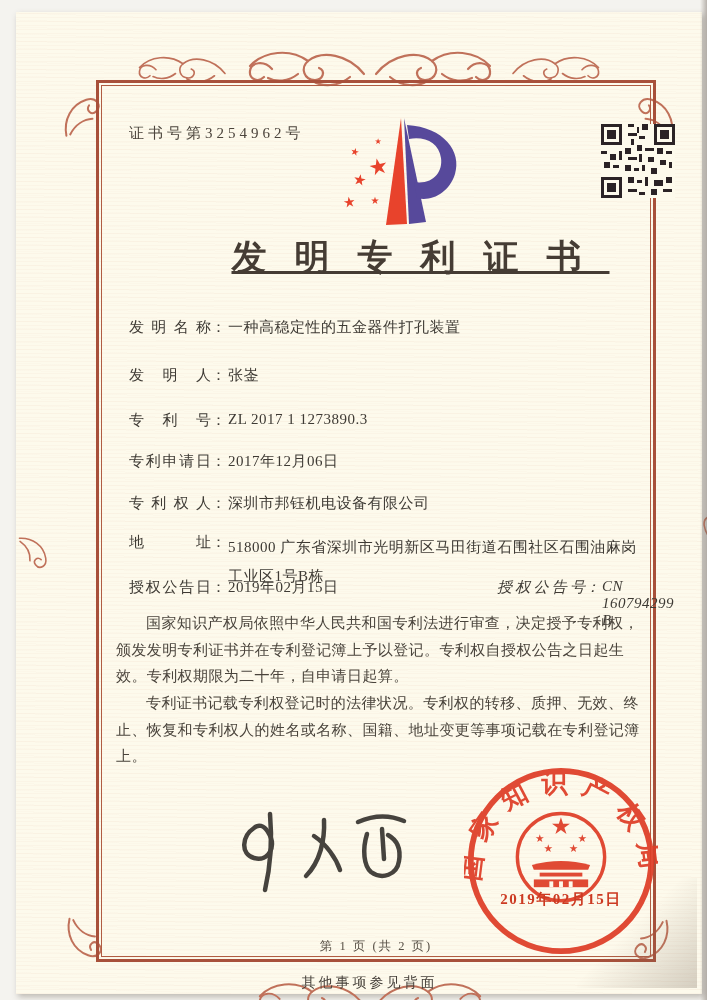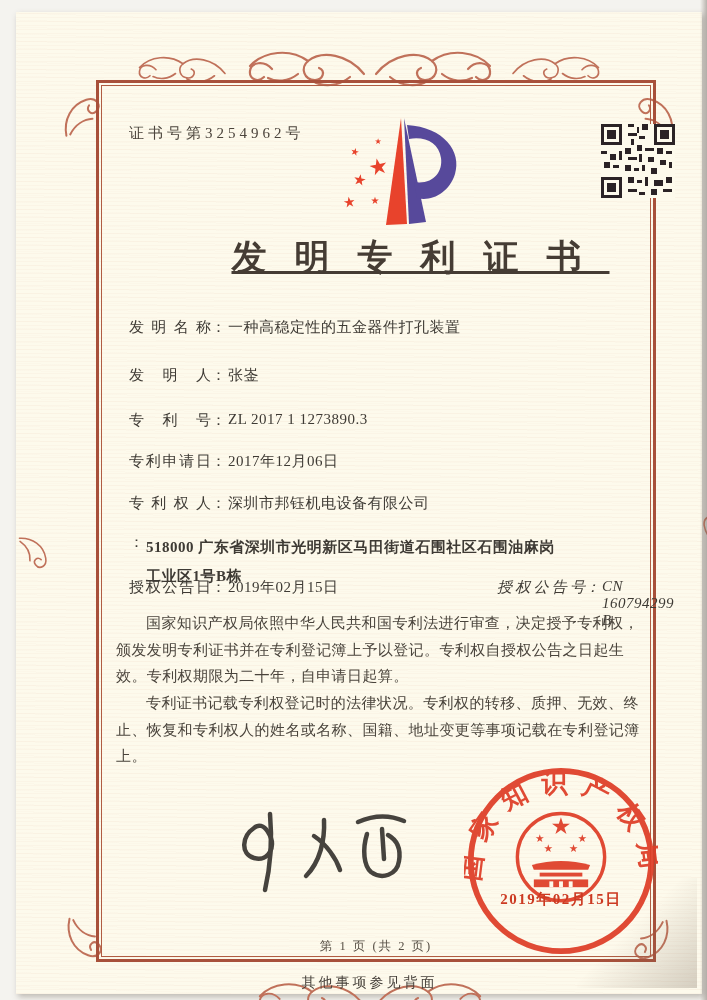--- a/index.html
+++ b/index.html
@@ -34,21 +34,21 @@
   .qr{position:absolute;left:585px;top:112px;width:74px;height:74px;}
   .title{
     position:absolute;left:80px;top:222px;width:625px;text-align:center;
     font-size:35px;font-weight:bold;color:#453c34;letter-spacing:28px;padding-left:24px;box-sizing:border-box;text-decoration:underline;
   }
   
   .field-row{position:absolute;left:113px;display:flex;font-size:15px;color:#3e3a34;}
   .f-label{display:inline-block;width:82px;text-align:justify;text-align-last:justify;flex:0 0 82px;}
   .f-colon{flex:0 0 auto;}
   .f-value{margin-left:2px;letter-spacing:.5px;}
-  .f-value.wrap{width:424px;line-height:1.95;font-weight:bold;}
+  .f-value.wrap{width:424px;line-height:1.95;}
   .pair2{position:absolute;left:368px;top:0;display:flex;font-style:italic;}
   .pair2 .f-label{width:88px;flex:0 0 88px;}
   
   .body-text{position:absolute;left:100px;top:598px;width:528px;font-size:15px;
     color:#4a443c;line-height:1.78;letter-spacing:.4px;}
   .body-text p{margin:0;text-indent:2em;}
   
   .officer{position:absolute;left:114px;top:820px;font-size:16px;color:#3c3630;line-height:2.0;letter-spacing:2px;}
   .signature{position:absolute;left:208px;top:792px;width:210px;height:100px;}
   .seal{position:absolute;left:448px;top:752px;width:194px;height:194px;opacity:.93;}
@@ -183,20 +183,21 @@
     <span class="f-label">专利申请日</span>
       <span class="f-colon">：</span>
     <span class="f-value">2017年12月06日</span>
   </div>
   <div class="field-row" style="top:482px">
     <span class="f-label">专利权人</span>
       <span class="f-colon">：</span>
     <span class="f-value">深圳市邦钰机电设备有限公司</span>
   </div>
   <div class="field-row" style="top:521px">
+    <span class="f-label">地址</span>
       <span class="f-colon">：</span>
     <span class="f-value wrap">518000 广东省深圳市光明新区马田街道石围社区石围油麻岗工业区1号B栋</span>
   </div>
   <div class="field-row" style="top:566px">
     <span class="f-label">授权公告日</span>
       <span class="f-colon">：</span>
     <span class="f-value">2019年02月15日</span>
     <span class="pair2">
       <span class="f-label">授权公告号</span>
         <span class="f-colon">：</span>

